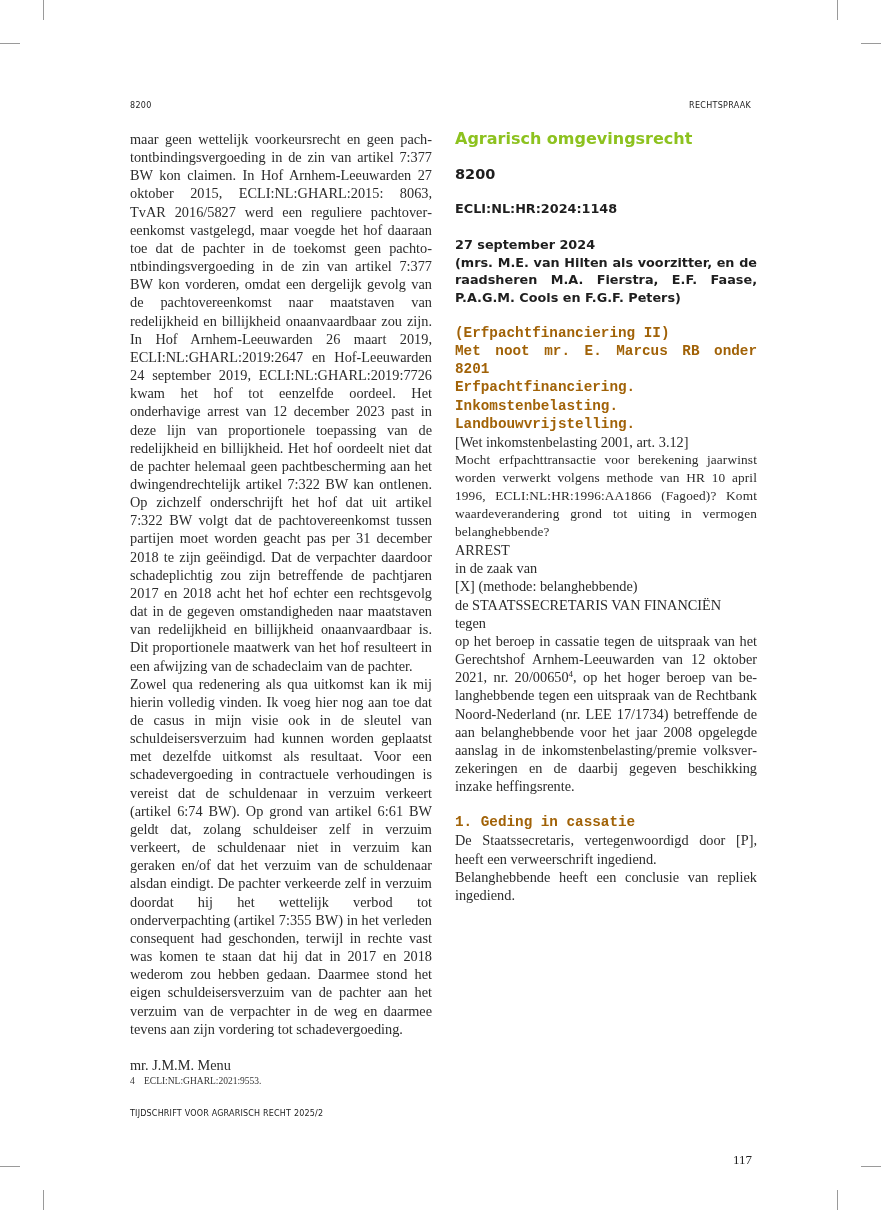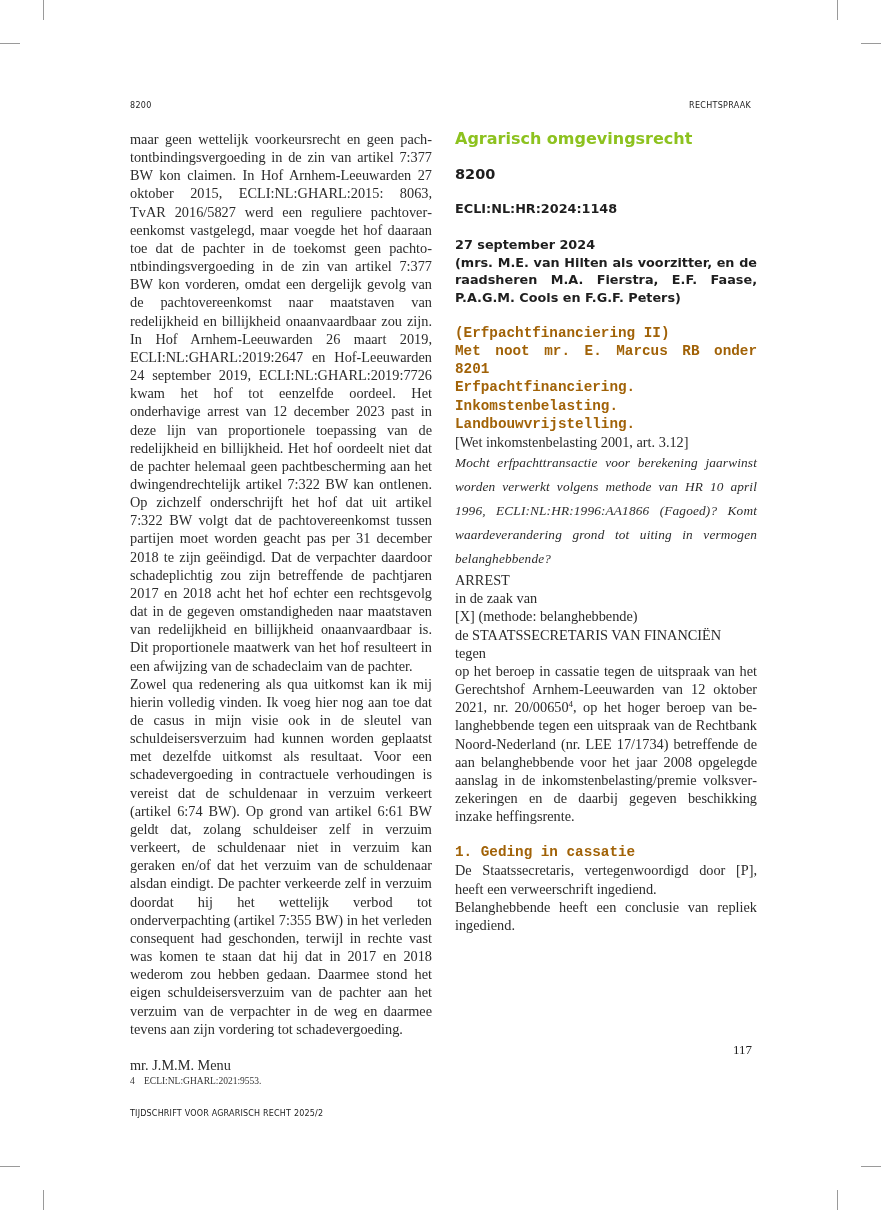--- a/index.html
+++ b/index.html
@@ -13,27 +13,27 @@
     .col-right { left: 455px; top: 128px; }
     .col p { margin: 0; text-align: justify; hyphens: manual; }
     .gap { height: 18px; }
     .sans-bold { font-family: "DejaVu Sans", sans-serif; font-weight: bold; color: #1e1e1e; }
     .section-label { font-family: "DejaVu Sans", sans-serif; font-weight: bold; font-size: 16px; line-height: 22px; color: #8dc21f; margin: 0 0 14px 0; }
     .case-no { font-size: 14.5px; line-height: 20px; margin: 0 0 16px 0; }
     .ecli { font-size: 12.8px; line-height: 18px; margin: 0 0 18px 0; }
     .court-block { font-size: 12.8px; line-height: 17.5px; margin: 0 0 18px 0; text-align: justify; }
     .serif-p { margin: 0 0 18px 0; }
     .bold-serif { font-weight: bold; color: #a16207; font-family: Liberation Mono, monospace; }
-    .italic-summary { font-style: italic; font-size: 13.3px; line-height: 24px; letter-spacing: 0.15px; text-align: justify; margin: 0 0 18px 0; }
+    .italic-summary { font-size: 13.3px; line-height: 18px; letter-spacing: 0.15px; text-align: justify; margin: 0 0 18px 0; }
     .block p { margin: 0; }
     sup { font-size: 9px; line-height: 0; vertical-align: 5px; }
     .footnote { position: absolute; left: 130px; top: 1076px; font-family: "Liberation Serif", serif; font-size: 9.5px; color: #333; }
     .footnote .fn-num { display: inline-block; width: 14px; }
     .footer-left { position: absolute; left: 130px; top: 1109px; font-family: "DejaVu Sans", sans-serif; font-size: 8px; letter-spacing: 0.2px; color: #222; text-align: center; }
-    .footer-right { position: absolute; left: 733px; top: 1042px; font-family: "Liberation Serif", serif; font-size: 13px; color: #222; }
+    .footer-right { position: absolute; left: 733px; top: 1152px; font-family: "Liberation Serif", serif; font-size: 13px; color: #222; }
   </style>
 </head>
 <body>
 
 <div class="crop v" style="left:43px; top:0;"></div>
 <div class="crop h" style="left:0; top:43px;"></div>
 <div class="crop v" style="left:837px; top:0;"></div>
 <div class="crop h" style="left:861px; top:43px;"></div>
 <div class="crop h" style="left:0; top:1166px;"></div>
 <div class="crop v" style="left:43px; top:1190px;"></div>

